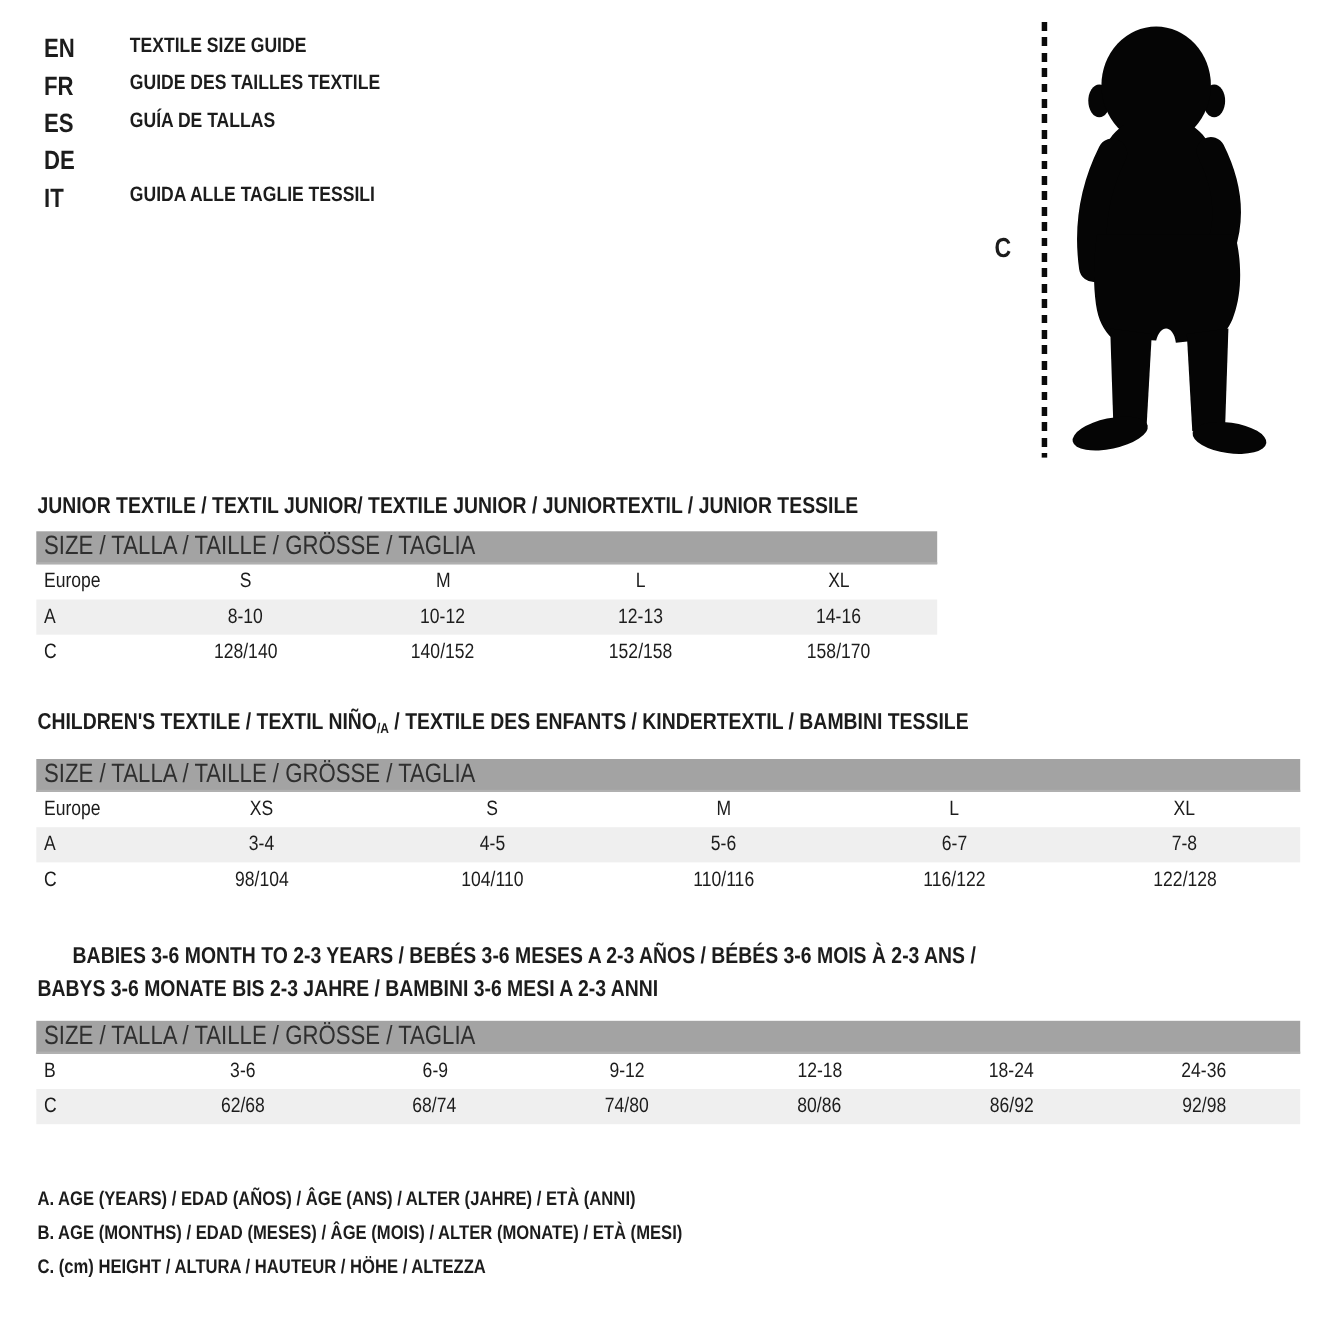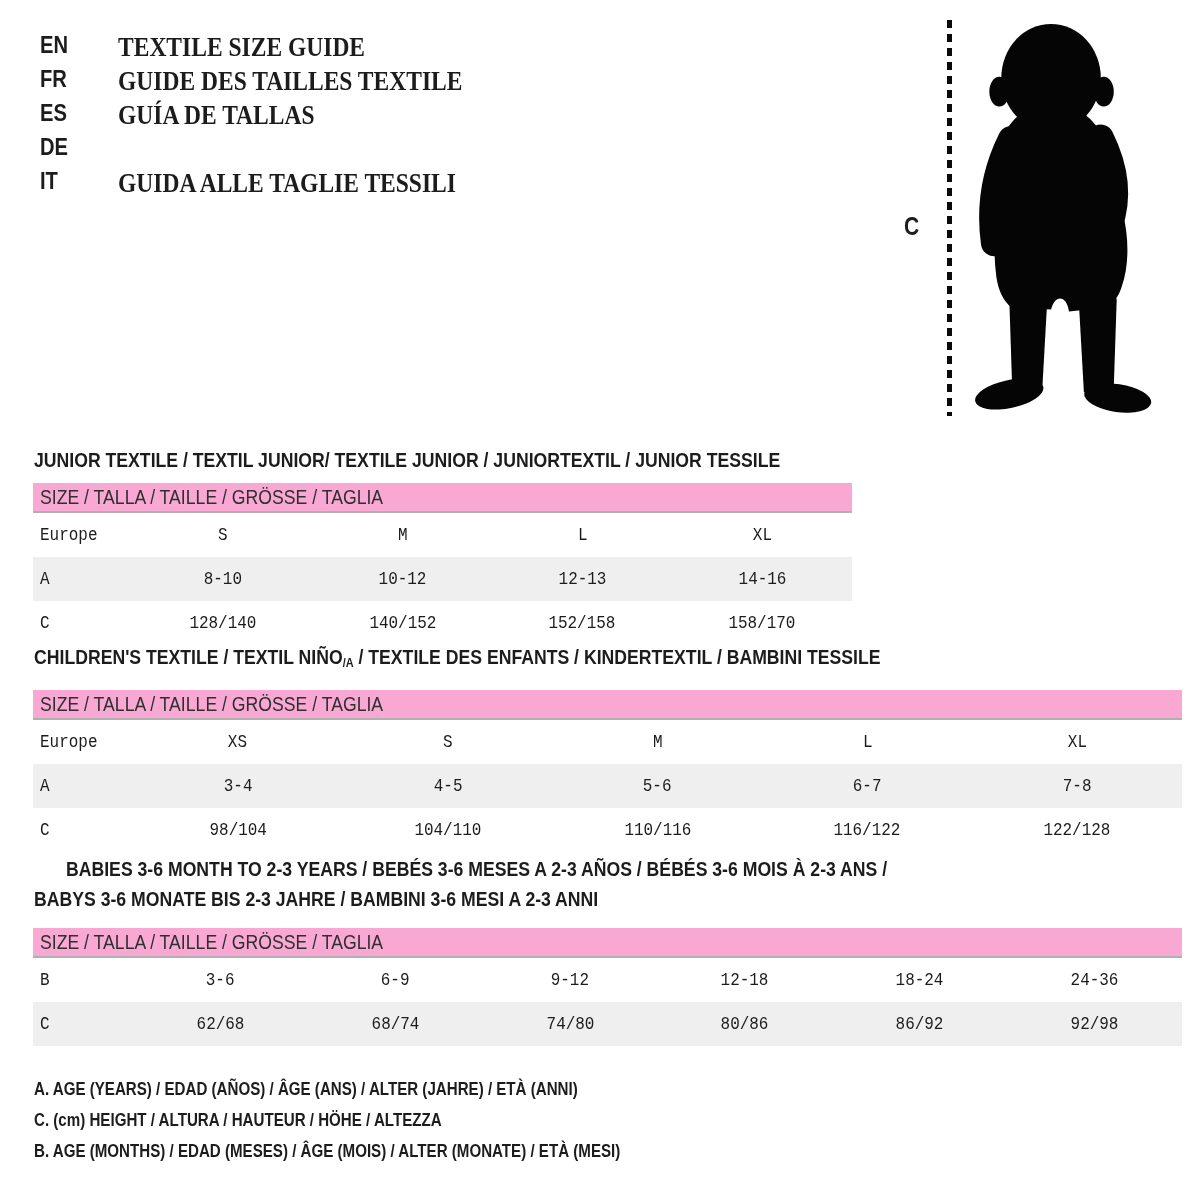--- a/index.html
+++ b/index.html
@@ -11,38 +11,38 @@
   .abs { position:absolute; }
 
   
   .cond        { display:inline-block; transform:scaleX(0.84); transform-origin:0 50%; white-space:nowrap; }
   .cond-center { display:inline-block; transform:scaleX(0.84); transform-origin:50% 50%; white-space:nowrap; }
 
   
   .langs { left:40px; top:31px; }
   .lang-row { display:flex; height:34px; align-items:flex-start; }
   .lang-code  { width:78px; font-size:24px; font-weight:bold; }
-  .lang-title { font-size:28px; font-weight:bold;font-family:Liberation Serif, serif; }
+  .lang-title { font-size:19px; font-weight:bold; }
 
   
   .measure-line { left:947px; top:20px; width:5px; height:396px;
     background:repeating-linear-gradient(to bottom,#0a0a0a 0 8px, transparent 8px 14px); }
   .measure-label { left:904px; top:212px; font-size:25px; font-weight:bold; }
   .figure-svg { left:963px; top:22px; }
 
   
   .sec-title { font-size:21px; font-weight:bold; line-height:24px; }
   .title-sub { font-size:13px; vertical-align:-3px; }
 
   
   .size-table { }
-  .size-band { height:30px; background:#f9a8d4; border-bottom:2px solid #b0b0b0;
+  .size-band { height:30px; background:#a3a3a3; border-bottom:2px solid #b0b0b0;
     display:flex; align-items:center; padding-left:7px; box-sizing:border-box;
-    font-size:21px; color:#2f2f2f; }
-  .t-row { height:44px; display:flex; align-items:center; font-size:19px;font-family:Liberation Mono, monospace; }
+    font-size:24px; color:#2f2f2f; }
+  .t-row { height:32px; display:flex; align-items:center; font-size:19px; }
   .t-row.striped { background:#efefef; }
   .t-label { flex:0 0 100px; padding-left:7px; box-sizing:border-box; }
   .t-cell { flex:1 1 0; text-align:center; }
 
   
   .legend-line { height:31px; display:flex; align-items:center;
     font-size:18px; font-weight:bold; }
 </style>
 </head>
 <body>
@@ -186,18 +186,18 @@
     <span class="t-cell"><span class="cond-center">86/92</span></span>
     <span class="t-cell"><span class="cond-center">92/98</span></span>
   </div>
 </div>
 
 <div class="abs" style="left:34px; top:1074px;">
   <div class="legend-line">
       <span class="cond">A. AGE (YEARS) / EDAD (AÑOS) / ÂGE (ANS) / ALTER (JAHRE) / ETÀ (ANNI)</span>
     </div>
   <div class="legend-line">
+      <span class="cond">B. AGE (MONTHS) / EDAD (MESES) / ÂGE (MOIS) / ALTER (MONATE) / ETÀ (MESI)</span>
+    </div>
+  <div class="legend-line">
       <span class="cond">C. (cm) HEIGHT / ALTURA / HAUTEUR / HÖHE / ALTEZZA</span>
     </div>
-  <div class="legend-line">
-      <span class="cond">B. AGE (MONTHS) / EDAD (MESES) / ÂGE (MOIS) / ALTER (MONATE) / ETÀ (MESI)</span>
-    </div>
 </div>
 
 </body></html>

